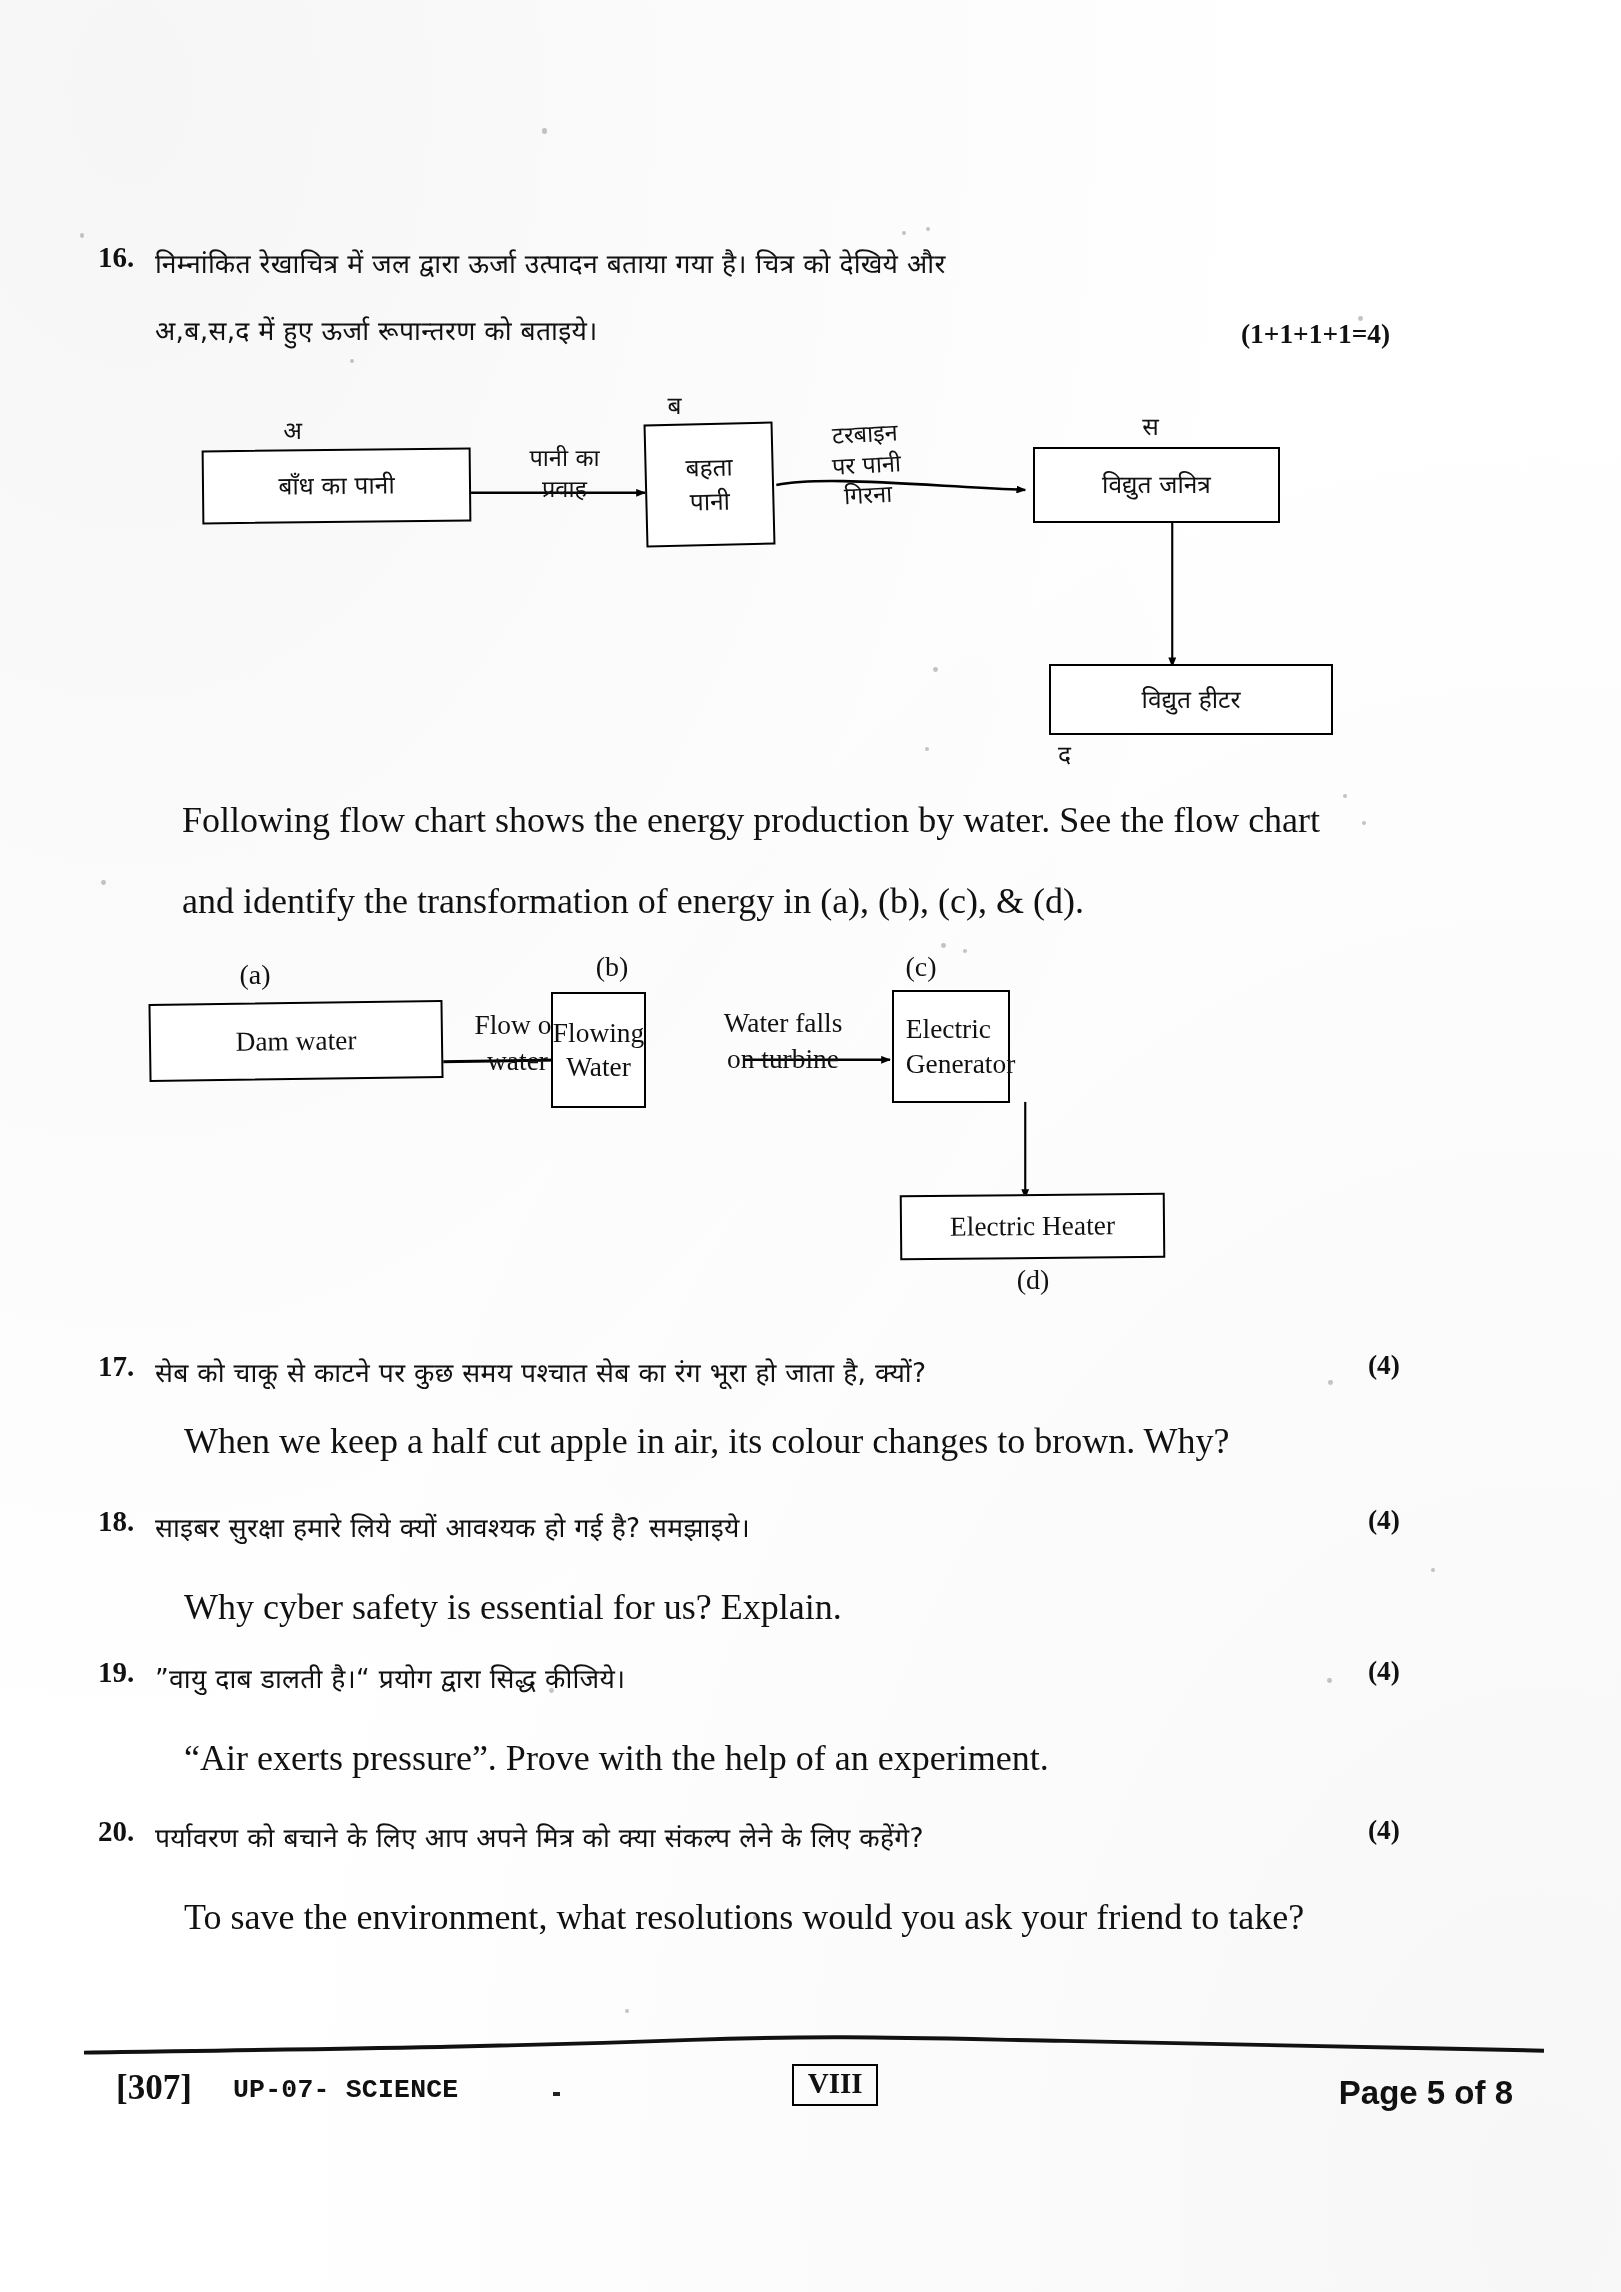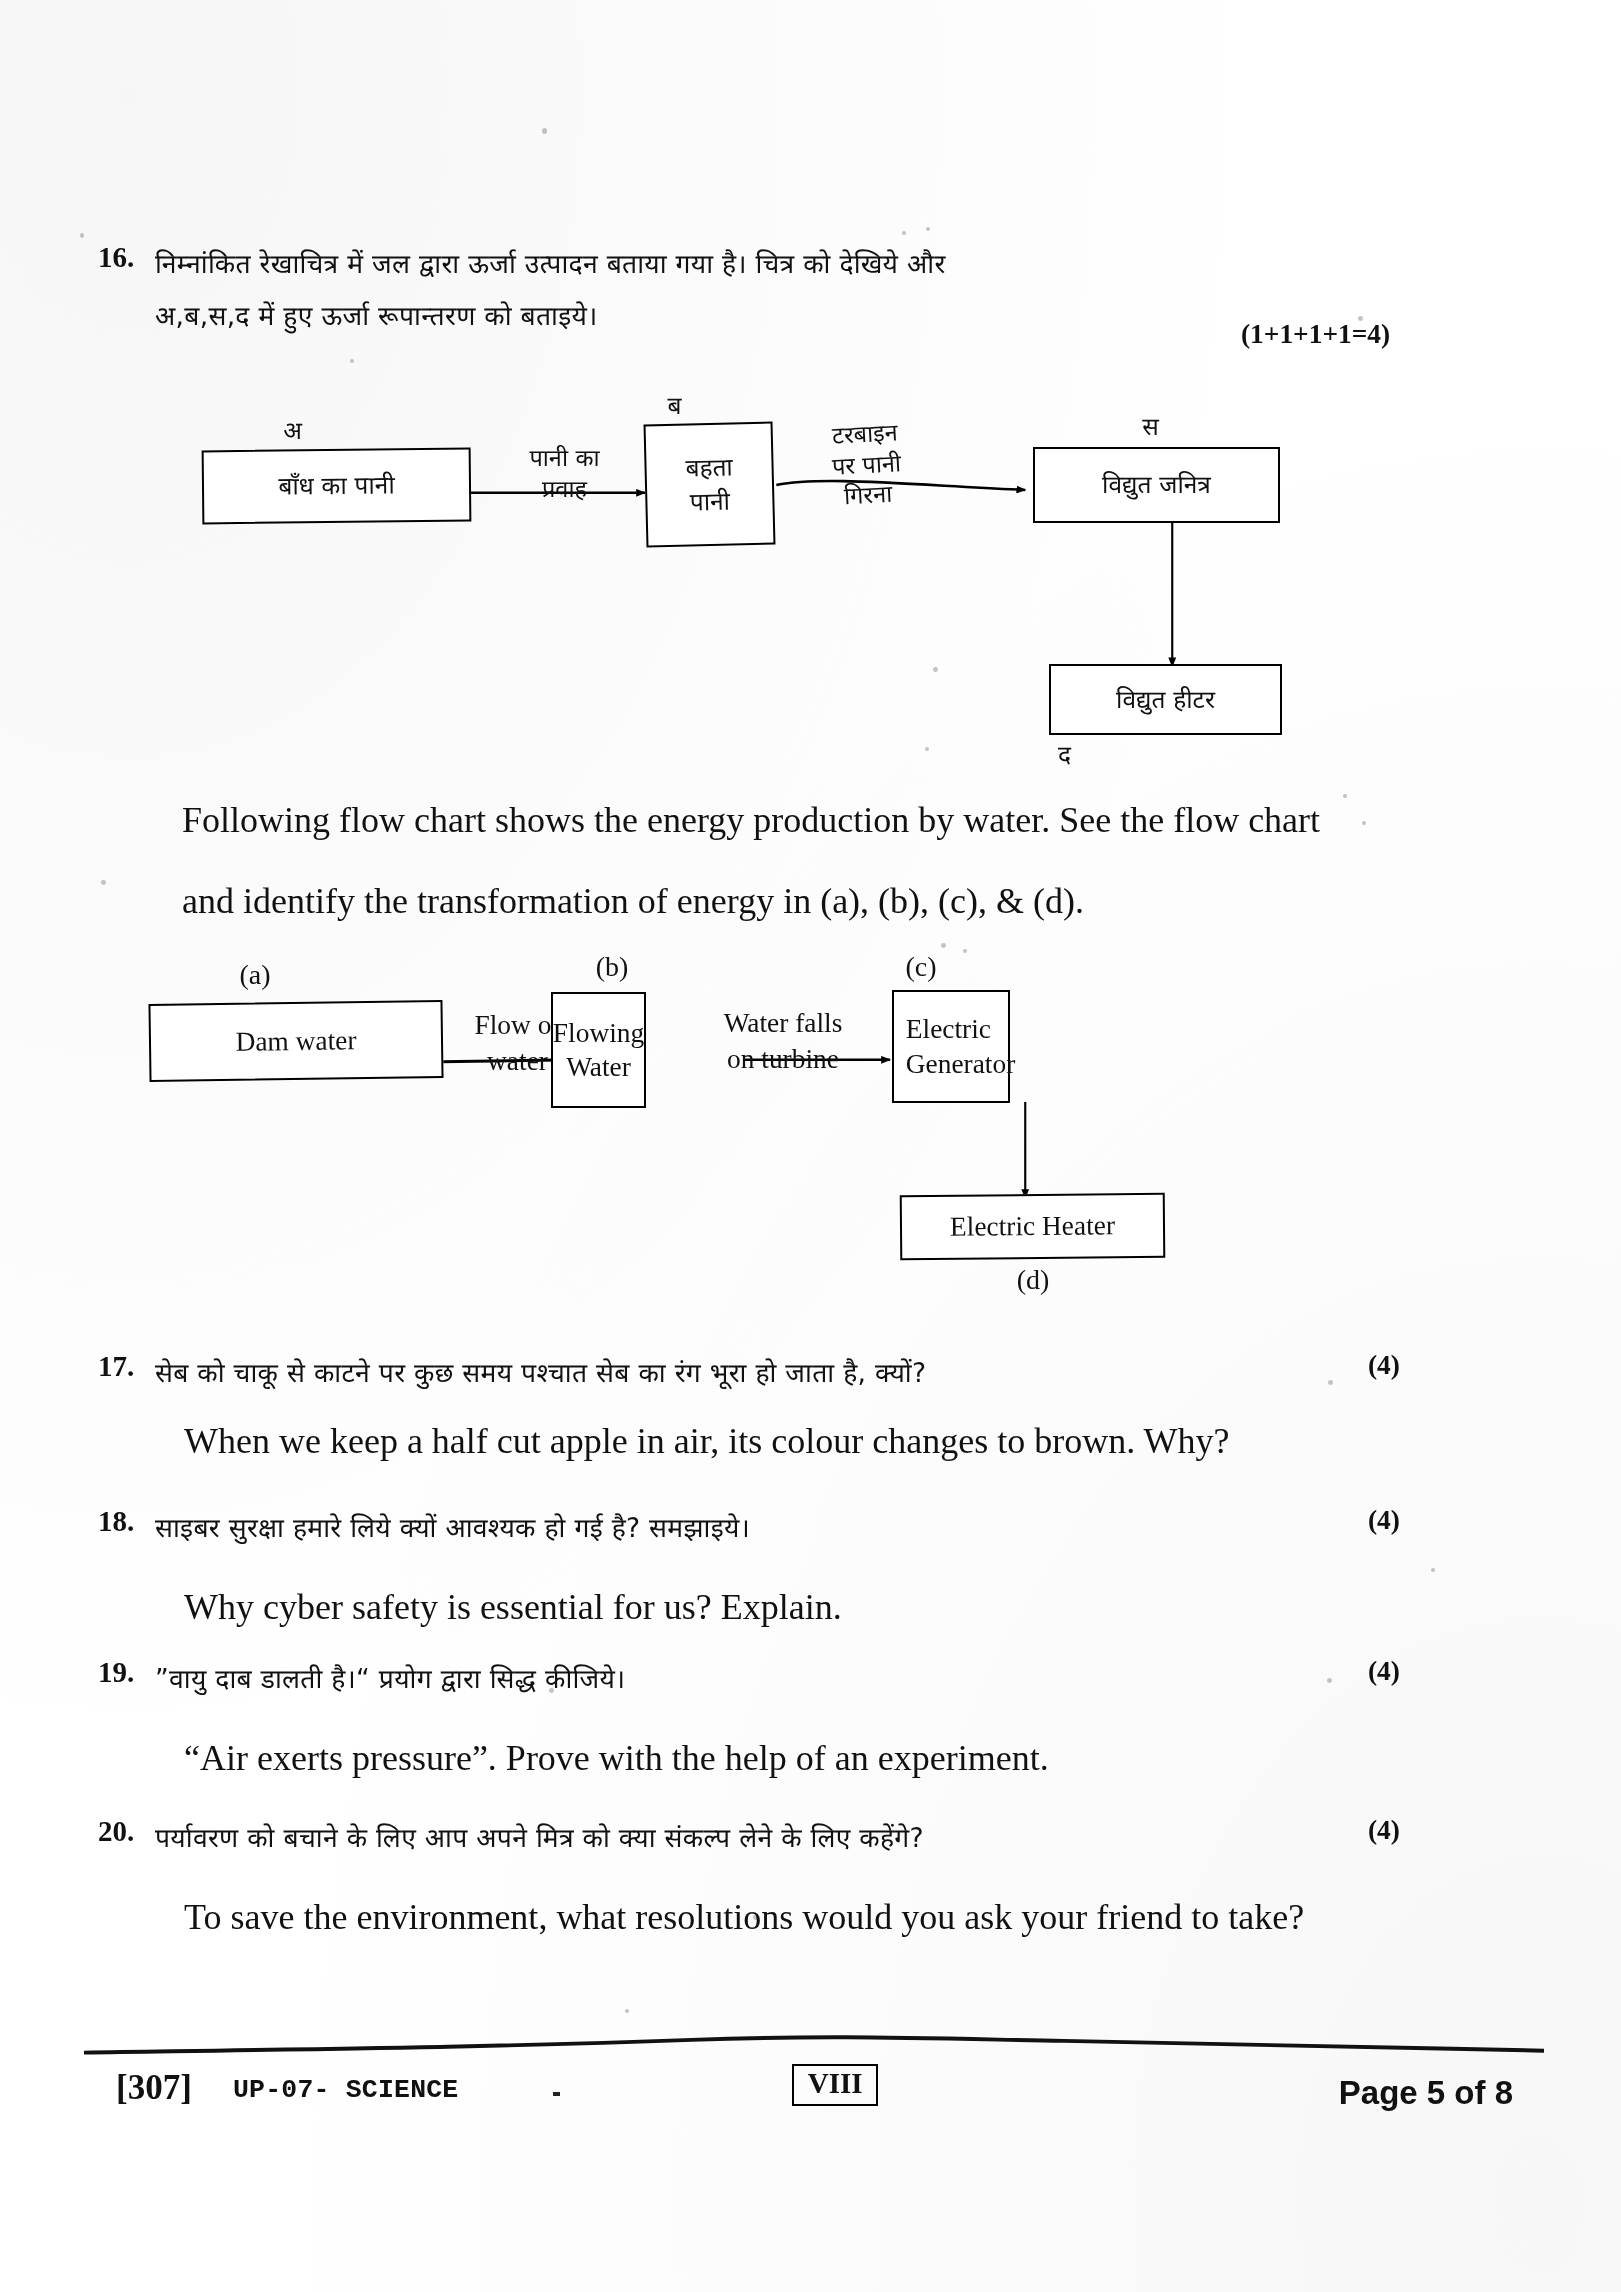--- a/index.html
+++ b/index.html
@@ -148,21 +148,21 @@
   <div class="speck" style="left:753px;top:1915px;width:4.9px;height:4.9px;"></div>
   <div class="speck" style="left:625px;top:2009px;width:3.9px;height:3.9px;"></div>
 </div>
 
 <div class="content">
 
   <div class="qrow" style="left:90px; top:241px; width:1264px;">
     <div class="qnum">16.</div>
     <div class="qbody">
       <div class="hin">निम्नांकित रेखाचित्र में जल द्वारा ऊर्जा उत्पादन बताया गया है। चित्र को देखिये और</div>
-      <div class="hin" style="margin-top:6px;">अ,ब,स,द में हुए ऊर्जा रूपान्तरण को बताइये।</div>
+      <div class="hin" style="margin-top:21px;">अ,ब,स,द में हुए ऊर्जा रूपान्तरण को बताइये।</div>
     </div>
   </div>
   <div class="marks" style="left:1233px; top:319px;">(1+1+1+1=4)</div>
 
   <div class="chart" style="left:147px; top:382px; width:1176px; height:353px;">
 
     <svg width="1176" height="353" viewBox="0 0 1200 360">
       <defs>
         <marker id="ah" markerWidth="10" markerHeight="8" refX="9" refY="4" orient="auto" markerUnits="userSpaceOnUse">
           <path d="M0,0 L10,4 L0,8 Z" fill="#000"></path>
@@ -186,21 +186,21 @@
     <div class="fbox hindi" style="left: 490px; top: 41px; width: 129px; height: 123px; transform: rotate(-1.4deg); white-space: pre-line;">बहता
 पानी</div>
 
     <div class="edge-label hindi" style="left: 627px; top: 37px; width: 169px; transform: rotate(-3deg); white-space: pre-line;">टरबाइन
 पर पानी
 गिरना</div>
 
     <div class="tag hindi" style="left:966px; top:27.4px; width:59px;">स</div>
     <div class="fbox hindi" style="left: 878px; top: 65px; width: 247px; height: 76px; white-space: pre-line;">विद्युत जनित्र</div>
 
-    <div class="fbox hindi" style="left: 894px; top: 282px; width: 233px; height: 71px; white-space: pre-line;">विद्युत हीटर</div>
+    <div class="fbox hindi" style="left: 894px; top: 282px; width: 284px; height: 71px; white-space: pre-line;">विद्युत हीटर</div>
   </div>
   <div class="tag hindi" style="position:absolute; left:1027px; top:737px; width:59px;">द</div>
 
   <div style="position:absolute; left:174px; top:790px; width:1206px;">
     <div class="eng">Following flow chart shows the energy production by water. See the flow chart</div>
     <div class="eng" style="margin-top:19.6px;">and identify the transformation of energy in (a), (b), (c), &amp; (d).</div>
   </div>
 
   <div class="chart" style="left:147px; top:941px; width:1176px; height:363px;">
 

